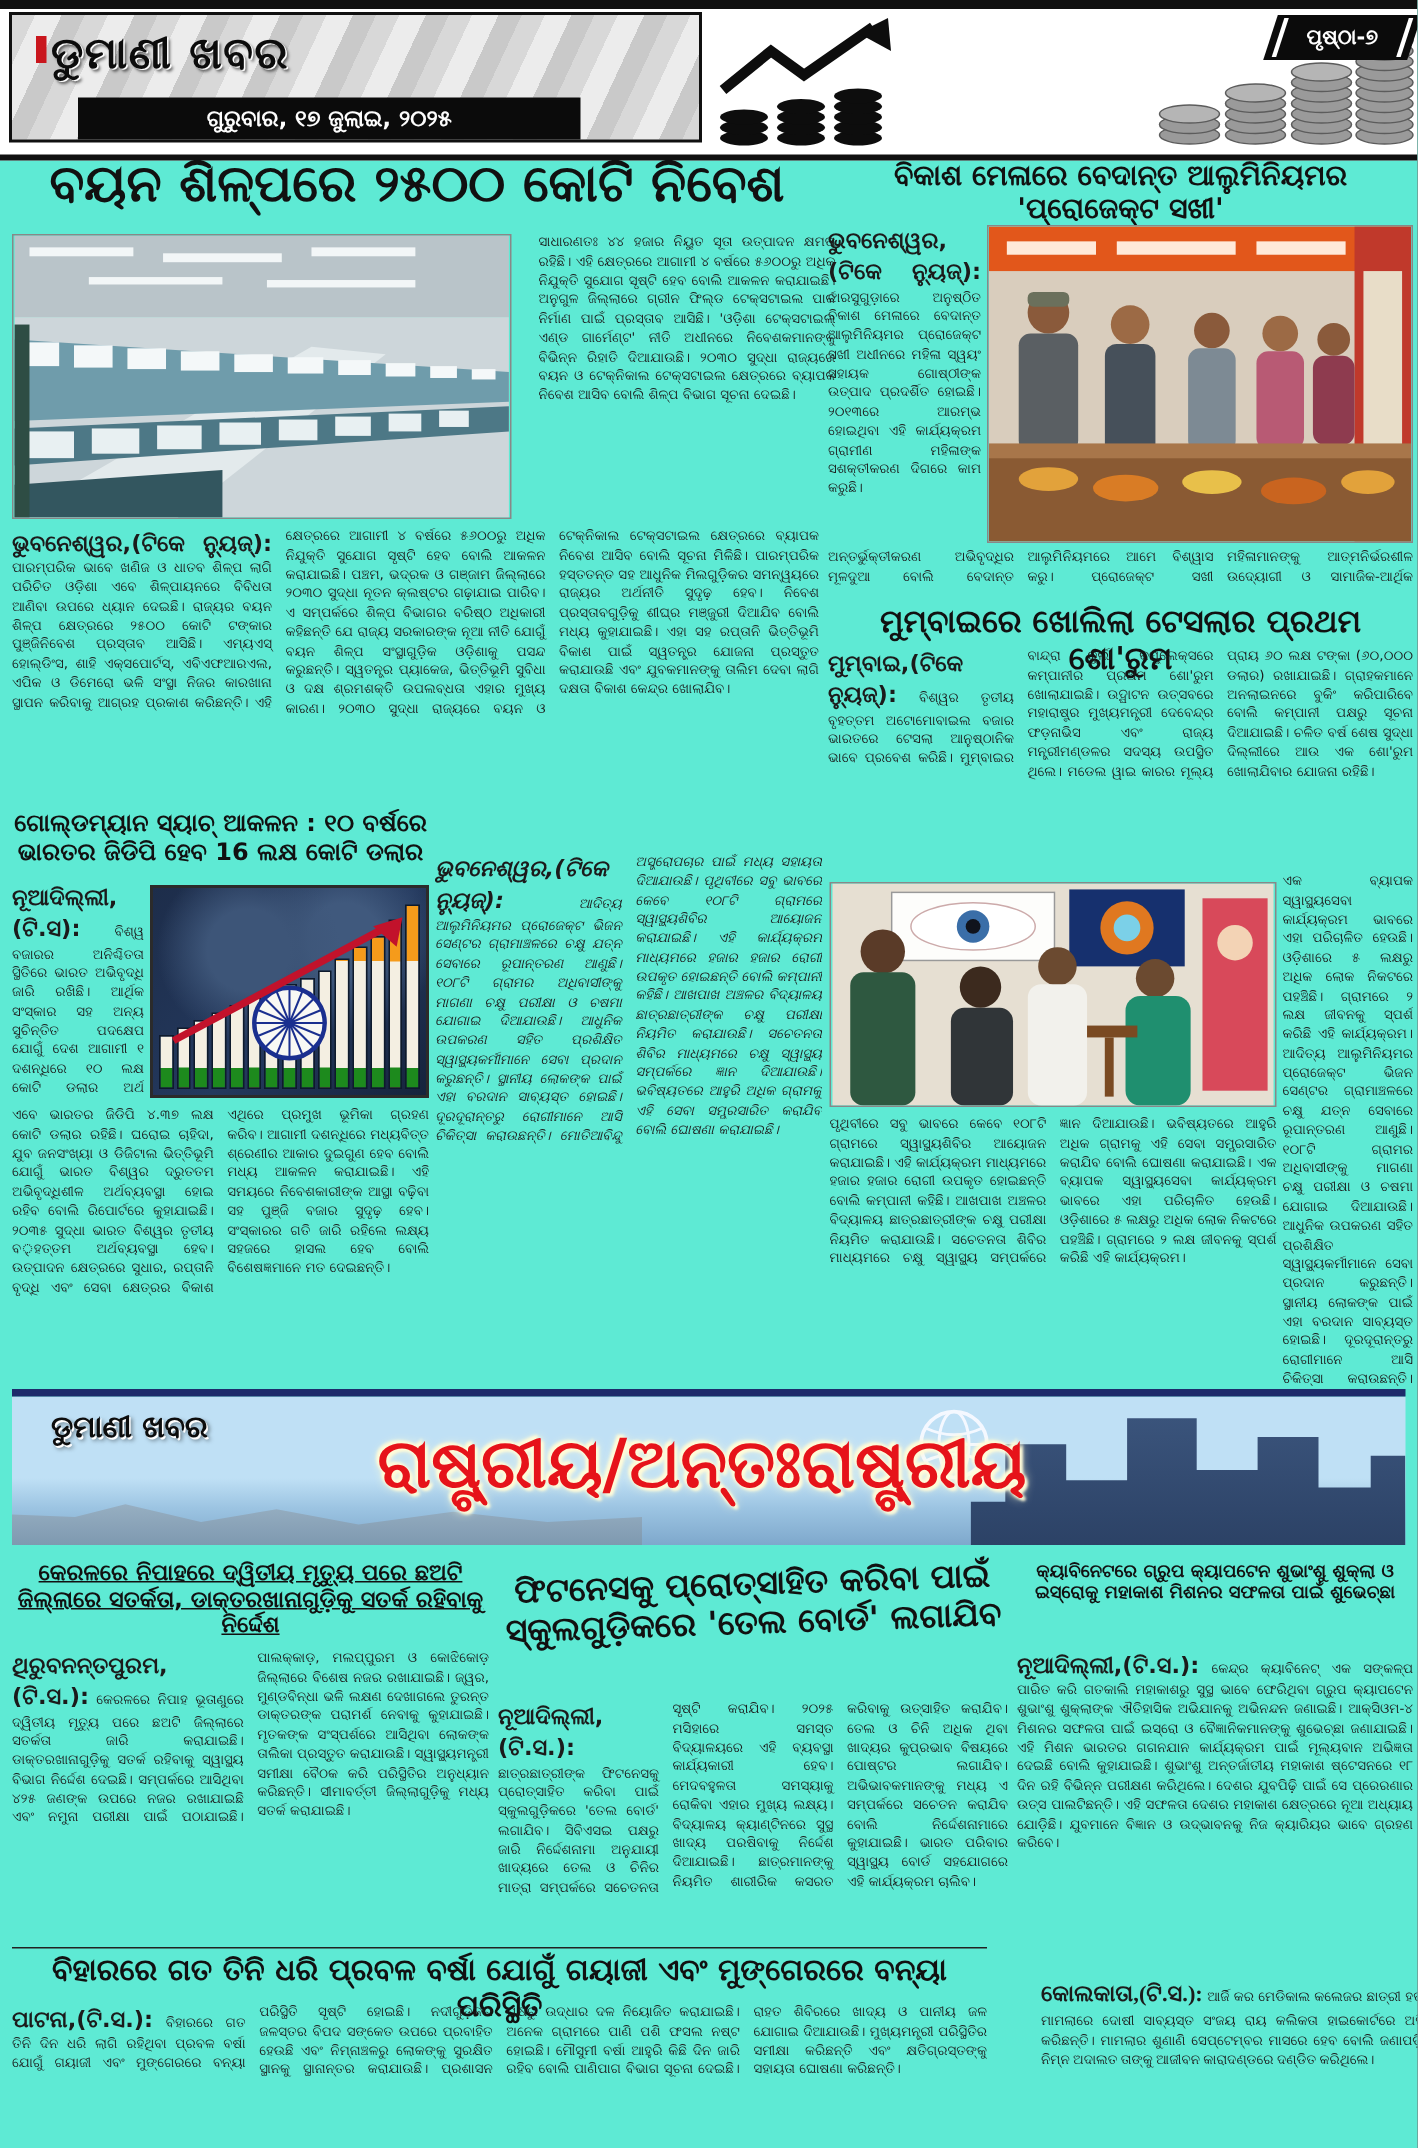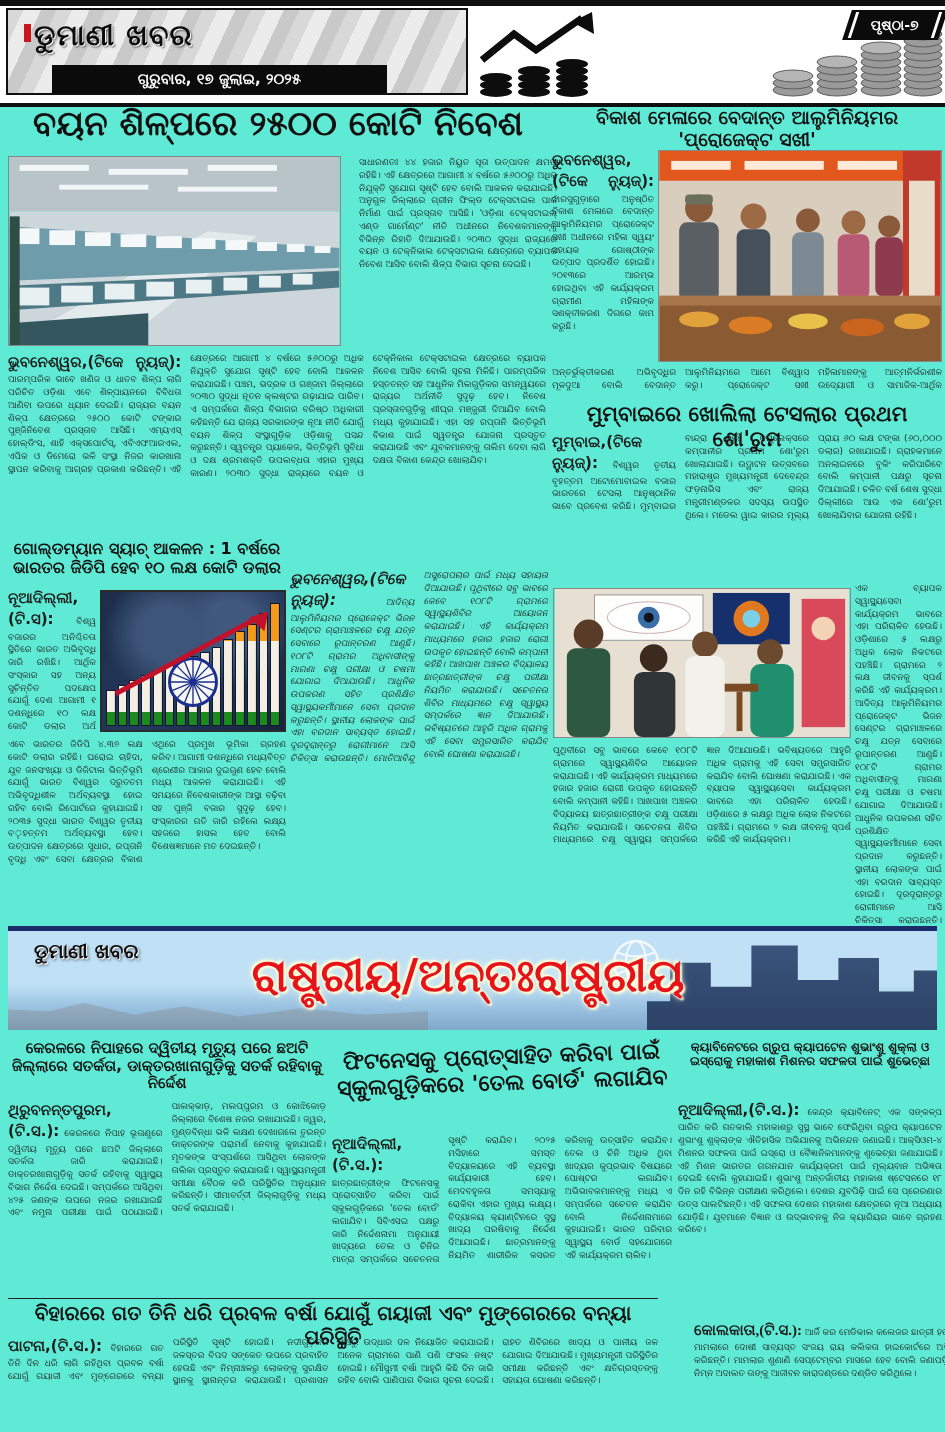--- a/index.html
+++ b/index.html
@@ -217,21 +217,21 @@
   <div class="abs body-txt cols3" style="left:552px;top:366px;width:390px;height:34px;">
     <span>ଅନ୍ତର୍ଭୁକ୍ତୀକରଣ ଅଭିବୃଦ୍ଧିର ମୂଳଦୁଆ ବୋଲି ବେଦାନ୍ତ ଆଲୁମିନିୟମରେ ଆମେ ବିଶ୍ୱାସ କରୁ। ପ୍ରୋଜେକ୍ଟ ସଖୀ ମହିଳାମାନଙ୍କୁ ଆତ୍ମନିର୍ଭରଶୀଳ ଉଦ୍ୟୋଗୀ ଓ ସାମାଜିକ-ଆର୍ଥିକ ପରିବର୍ତ୍ତନର ସକ୍ରିୟ ଭାଗିଦାରୀ ହେବାକୁ ସକ୍ଷମ କରୁଛୁ। ପ୍ରୋଜେକ୍ଟ ସଖୀରେ ୪୨୦୧ ସ୍ୱୟଂ ସହାୟକ ଗୋଷ୍ଠୀରେ ୪୯୦୦ରୁ ଅଧିକ ମହିଳା ଯୋଡ଼ି ହୋଇଛନ୍ତି।</span>
   </div>
 
   <div class="abs headline" style="left:552px;top:402px;width:390px;font-size:21px;">ମୁମ୍ବାଇରେ ଖୋଲିଲା ଟେସଲାର ପ୍ରଥମ ଶୋ'ରୁମ</div>
   <div class="abs body-txt cols3" style="left:552px;top:432px;width:390px;height:112px;">
     <b>ମୁମ୍ବାଇ,(ଟିକେ ନ୍ୟୁଜ୍):</b>
     <span>ବିଶ୍ୱର ତୃତୀୟ ବୃହତ୍ତମ ଅଟୋମୋବାଇଲ ବଜାର ଭାରତରେ ଟେସଲା ଆନୁଷ୍ଠାନିକ ଭାବେ ପ୍ରବେଶ କରିଛି। ମୁମ୍ବାଇର ବାନ୍ଦ୍ରା କୁର୍ଲା କମ୍ପ୍ଲେକ୍ସରେ କମ୍ପାନୀର ପ୍ରଥମ ଶୋ'ରୁମ ଖୋଲାଯାଇଛି। ଉଦ୍ଘାଟନ ଉତ୍ସବରେ ମହାରାଷ୍ଟ୍ର ମୁଖ୍ୟମନ୍ତ୍ରୀ ଦେବେନ୍ଦ୍ର ଫଡ଼ନାଭିସ ଏବଂ ରାଜ୍ୟ ମନ୍ତ୍ରୀମଣ୍ଡଳର ସଦସ୍ୟ ଉପସ୍ଥିତ ଥିଲେ। ମଡେଲ ୱାଇ କାରର ମୂଲ୍ୟ ପ୍ରାୟ ୬୦ ଲକ୍ଷ ଟଙ୍କା (୬୦,୦୦୦ ଡଲାର) ରଖାଯାଇଛି। ଗ୍ରାହକମାନେ ଅନଲାଇନରେ ବୁକିଂ କରିପାରିବେ ବୋଲି କମ୍ପାନୀ ପକ୍ଷରୁ ସୂଚନା ଦିଆଯାଇଛି। ଚଳିତ ବର୍ଷ ଶେଷ ସୁଦ୍ଧା ଦିଲ୍ଲୀରେ ଆଉ ଏକ ଶୋ'ରୁମ ଖୋଲାଯିବାର ଯୋଜନା ରହିଛି।</span>
   </div>
 
-  <div class="abs headline" style="left:8px;top:540px;width:278px;font-size:16px;">ଗୋଲ୍ଡମ୍ୟାନ ସ୍ୟାଚ୍ ଆକଳନ : 1 ବର୍ଷରେ ଭାରତର ଜିଡିପି ହେବ ୧୦ ଲକ୍ଷ କୋଟି ଡଲାର</div>
+  <div class="abs headline" style="left:8px;top:540px;width:278px;font-size:16px;">ଗୋଲ୍ଡମ୍ୟାନ ସ୍ୟାଚ୍ ଆକଳନ : ୧୦ ବର୍ଷରେ ଭାରତର ଜିଡିପି ହେବ 16 ଲକ୍ଷ କୋଟି ଡଲାର</div>
   <div class="abs body-txt" style="left:8px;top:588px;width:88px;height:146px;">
     <b>ନୂଆଦିଲ୍ଲୀ,(ଟି.ସ):</b>
     <span>ବିଶ୍ୱ ବଜାରର ଅନିଶ୍ଚିତତା ସ୍ଥିତିରେ ଭାରତ ଅଭିବୃଦ୍ଧି ଜାରି ରଖିଛି। ଆର୍ଥିକ ସଂସ୍କାର ସହ ଅନ୍ୟ ସୁଚିନ୍ତିତ ପଦକ୍ଷେପ ଯୋଗୁଁ ଦେଶ ଆଗାମୀ ୧ ଦଶନ୍ଧିରେ ୧୦ ଲକ୍ଷ କୋଟି ଡଲାର ଅର୍ଥ ବ୍ୟବସ୍ଥା ପାଲଟିବ ବୋଲି ଗୋଲ୍ଡମ୍ୟାନ ସ୍ୟାଚ ପକ୍ଷର ଅନୁମାନ।</span>
   </div>
   <div class="abs gdp-chart">
     <div class="gdp-bars">
         <div class="gdp-bar" style="height: 36px;"></div>
         <div class="gdp-bar" style="height: 41px;"></div>
         <div class="gdp-bar" style="height: 46px;"></div>
         <div class="gdp-bar" style="height: 51px;"></div>
@@ -322,21 +322,21 @@
     <svg class="globe-icon" width="56" height="56" viewBox="0 0 56 56">
       <circle cx="28" cy="28" r="22" fill="none" stroke="#f4f8ff" stroke-width="2.5"></circle>
       <ellipse cx="28" cy="28" rx="10" ry="22" fill="none" stroke="#f4f8ff" stroke-width="2"></ellipse>
       <line x1="6" y1="28" x2="50" y2="28" stroke="#f4f8ff" stroke-width="2"></line>
       <path d="M9 17 Q28 26 47 17 M9 39 Q28 30 47 39" fill="none" stroke="#f4f8ff" stroke-width="2"></path>
     </svg>
     <div class="banner-masthead">ଡୁମାଣୀ ଖବର</div>
     <div class="banner-title">ରାଷ୍ଟ୍ରୀୟ/ଅନ୍ତଃରାଷ୍ଟ୍ରୀୟ</div>
   </div>
 
-  <div class="abs headline" style="left:8px;top:1040px;width:318px;font-size:15px;">କେରଳରେ ନିପାହରେ ଦ୍ୱିତୀୟ ମୃତ୍ୟୁ ପରେ ଛଅଟି ଜିଲ୍ଲାରେ ସତର୍କତା, ଡାକ୍ତରଖାନାଗୁଡ଼ିକୁ ସତର୍କ ରହିବାକୁ ନିର୍ଦ୍ଦେଶ</div>
+  <div class="abs headline" style="left:8px;top:1040px;width:318px;font-size:15px;text-decoration:underline;">କେରଳରେ ନିପାହରେ ଦ୍ୱିତୀୟ ମୃତ୍ୟୁ ପରେ ଛଅଟି ଜିଲ୍ଲାରେ ସତର୍କତା, ଡାକ୍ତରଖାନାଗୁଡ଼ିକୁ ସତର୍କ ରହିବାକୁ ନିର୍ଦ୍ଦେଶ</div>
   <div class="abs body-txt cols2" style="left:8px;top:1100px;width:318px;height:196px;">
     <b>ଥିରୁବନନ୍ତପୁରମ, (ଟି.ସ.):</b>
     <span>କେରଳରେ ନିପାହ ଭୂତାଣୁରେ ଦ୍ୱିତୀୟ ମୃତ୍ୟୁ ପରେ ଛଅଟି ଜିଲ୍ଲାରେ ସତର୍କତା ଜାରି କରାଯାଇଛି। ଡାକ୍ତରଖାନାଗୁଡ଼ିକୁ ସତର୍କ ରହିବାକୁ ସ୍ୱାସ୍ଥ୍ୟ ବିଭାଗ ନିର୍ଦ୍ଦେଶ ଦେଇଛି। ସମ୍ପର୍କରେ ଆସିଥିବା ୪୨୫ ଜଣଙ୍କ ଉପରେ ନଜର ରଖାଯାଇଛି ଏବଂ ନମୁନା ପରୀକ୍ଷା ପାଇଁ ପଠାଯାଇଛି। ପାଲକ୍କାଡ଼, ମଲପ୍ପୁରମ ଓ କୋଝିକୋଡ଼ ଜିଲ୍ଲାରେ ବିଶେଷ ନଜର ରଖାଯାଇଛି। ଜ୍ୱର, ମୁଣ୍ଡବିନ୍ଧା ଭଳି ଲକ୍ଷଣ ଦେଖାଗଲେ ତୁରନ୍ତ ଡାକ୍ତରଙ୍କ ପରାମର୍ଶ ନେବାକୁ କୁହାଯାଇଛି। ମୃତକଙ୍କ ସଂସ୍ପର୍ଶରେ ଆସିଥିବା ଲୋକଙ୍କ ତାଲିକା ପ୍ରସ୍ତୁତ କରାଯାଉଛି। ସ୍ୱାସ୍ଥ୍ୟମନ୍ତ୍ରୀ ସମୀକ୍ଷା ବୈଠକ କରି ପରିସ୍ଥିତିର ଅନୁଧ୍ୟାନ କରିଛନ୍ତି। ସୀମାବର୍ତ୍ତୀ ଜିଲ୍ଲାଗୁଡ଼ିକୁ ମଧ୍ୟ ସତର୍କ କରାଯାଇଛି।</span>
   </div>
 
   <div class="abs headline" style="left:332px;top:1044px;width:340px;font-size:22px;transform:rotate(-2deg);">ଫିଟନେସକୁ ପ୍ରୋତ୍ସାହିତ କରିବା ପାଇଁ ସ୍କୁଲଗୁଡ଼ିକରେ 'ତେଲ ବୋର୍ଡ' ଲଗାଯିବ</div>
   <div class="abs body-txt cols3" style="left:332px;top:1134px;width:340px;height:162px;">
     <b>ନୂଆଦିଲ୍ଲୀ,(ଟି.ସ.):</b>
     <span>ଛାତ୍ରଛାତ୍ରୀଙ୍କ ଫିଟନେସକୁ ପ୍ରୋତ୍ସାହିତ କରିବା ପାଇଁ ସ୍କୁଲଗୁଡ଼ିକରେ 'ତେଲ ବୋର୍ଡ' ଲଗାଯିବ। ସିବିଏସଇ ପକ୍ଷରୁ ଜାରି ନିର୍ଦ୍ଦେଶନାମା ଅନୁଯାୟୀ ଖାଦ୍ୟରେ ତେଲ ଓ ଚିନିର ମାତ୍ରା ସମ୍ପର୍କରେ ସଚେତନତା ସୃଷ୍ଟି କରାଯିବ। ୨୦୨୫ ମସିହାରେ ସମସ୍ତ ବିଦ୍ୟାଳୟରେ ଏହି ବ୍ୟବସ୍ଥା କାର୍ଯ୍ୟକାରୀ ହେବ। ମେଦବହୁଳତା ସମସ୍ୟାକୁ ରୋକିବା ଏହାର ମୁଖ୍ୟ ଲକ୍ଷ୍ୟ। ବିଦ୍ୟାଳୟ କ୍ୟାଣ୍ଟିନରେ ସୁସ୍ଥ ଖାଦ୍ୟ ପରଷିବାକୁ ନିର୍ଦ୍ଦେଶ ଦିଆଯାଇଛି। ଛାତ୍ରମାନଙ୍କୁ ନିୟମିତ ଶାରୀରିକ କସରତ କରିବାକୁ ଉତ୍ସାହିତ କରାଯିବ। ତେଲ ଓ ଚିନି ଅଧିକ ଥିବା ଖାଦ୍ୟର କୁପ୍ରଭାବ ବିଷୟରେ ପୋଷ୍ଟର ଲଗାଯିବ। ଅଭିଭାବକମାନଙ୍କୁ ମଧ୍ୟ ଏ ସମ୍ପର୍କରେ ସଚେତନ କରାଯିବ ବୋଲି ନିର୍ଦ୍ଦେଶନାମାରେ କୁହାଯାଇଛି। ଭାରତ ପରିବାର ସ୍ୱାସ୍ଥ୍ୟ ବୋର୍ଡ ସହଯୋଗରେ ଏହି କାର୍ଯ୍ୟକ୍ରମ ଚାଲିବ।</span>
   </div>

